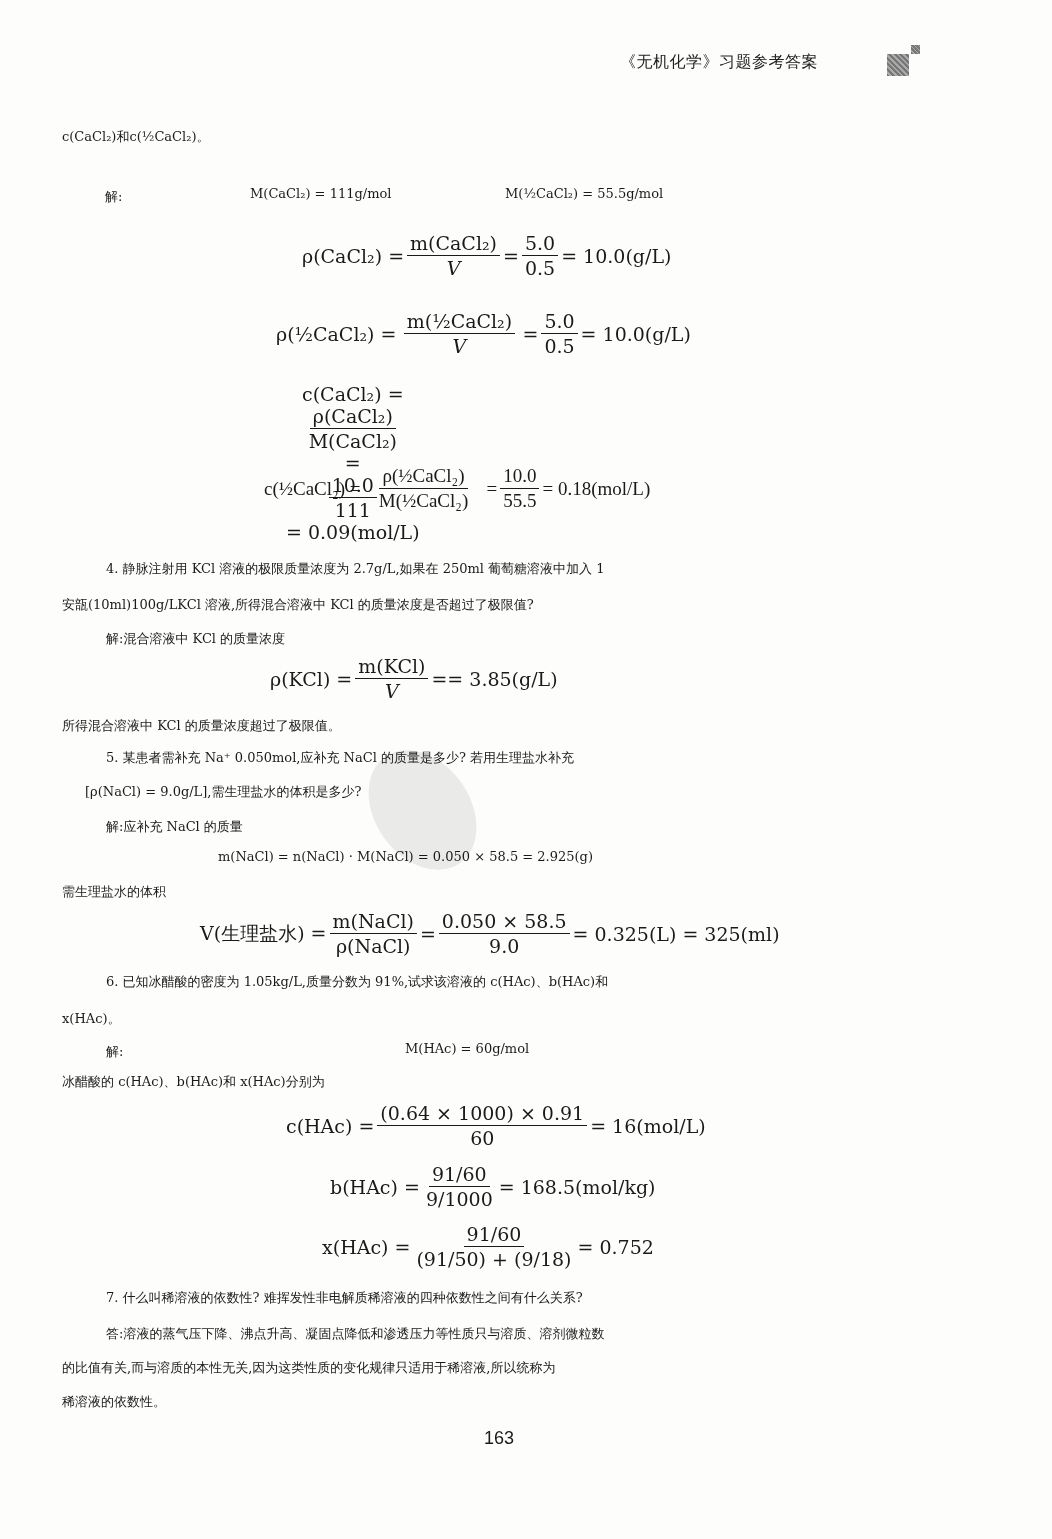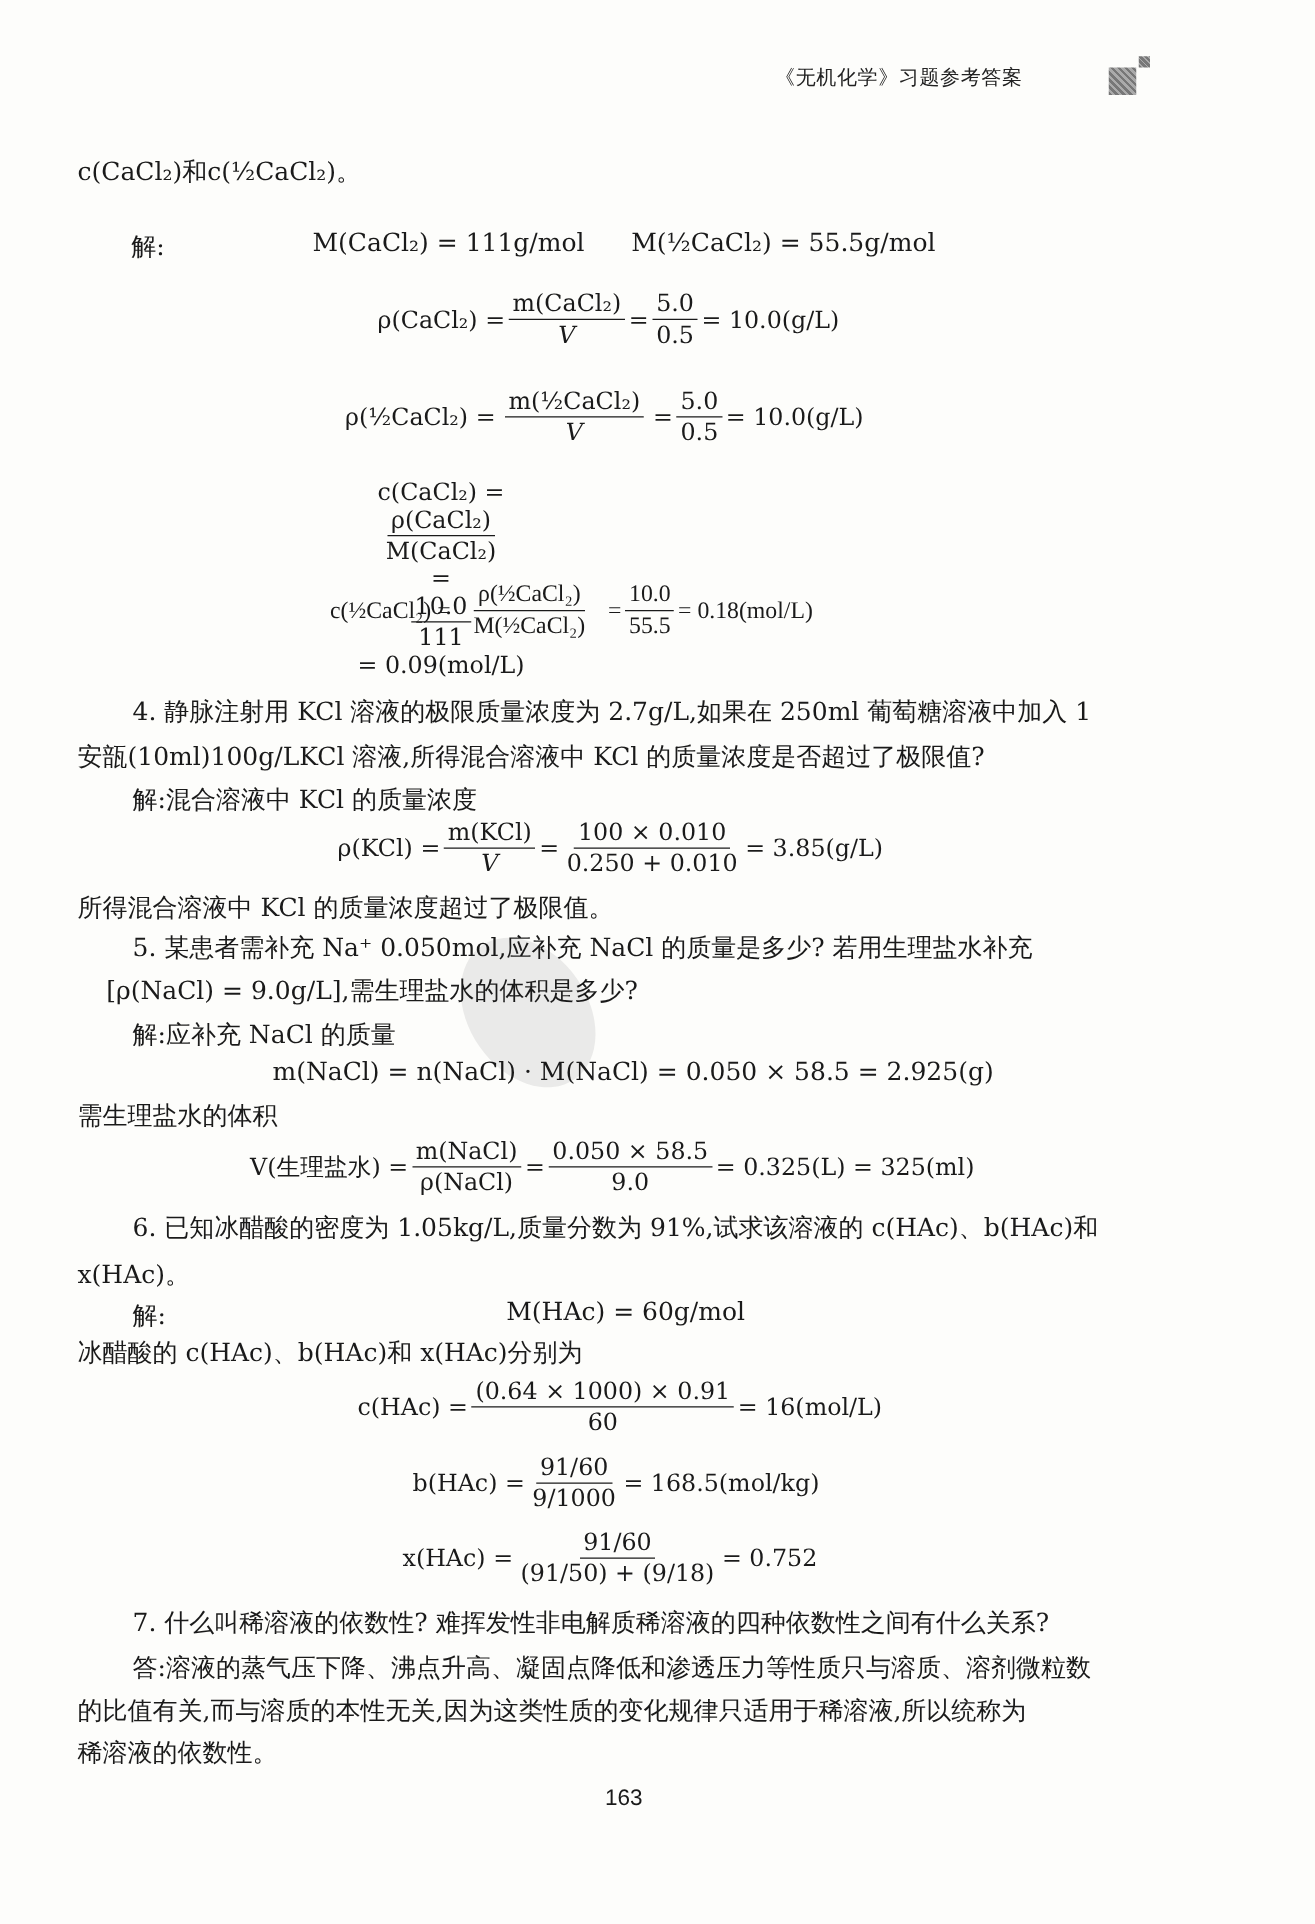--- a/index.html
+++ b/index.html
@@ -3,21 +3,21 @@
 <meta charset="utf-8">
 <style>
   html, body { margin:0; padding:0; }
   body {
     width:1052px; height:1539px; background:#fdfdfb; position:relative; overflow:hidden;
     font-family:"DejaVu Serif","Liberation Serif",serif; color:#1a1a1a;
   }
   .header { position:absolute; left:620px; top:52px; font-family:"DejaVu Sans","Liberation Sans",sans-serif; font-size:16px; color:#222; letter-spacing:0.5px; }
   .corner-big { position:absolute; left:887px; top:54px; width:22px; height:22px; background:repeating-linear-gradient(45deg,#777 0 2px,#aaa 2px 4px); }
   .corner-small { position:absolute; left:911px; top:45px; width:9px; height:9px; background:repeating-linear-gradient(45deg,#777 0 2px,#aaa 2px 3px); }
-  .line { position:absolute; font-size:20px; line-height:24px; white-space:nowrap; }
+  .line { position:absolute; font-size:13px; line-height:24px; white-space:nowrap; }
   .eq { position:absolute; font-size:19px; white-space:nowrap; display:flex; align-items:center; }
   .frac { display:inline-flex; flex-direction:column; align-items:center; vertical-align:middle; margin:0 3px; }
   .frac .num { border-bottom:1.2px solid #1a1a1a; padding:0 3px 1px; text-align:center; }
   .frac .den { padding:1px 3px 0; text-align:center; }
   .it { font-style:italic; }
   .pagenum { position:absolute; left:484px; top:1428px; font-family:"Liberation Sans",sans-serif; font-size:18px; }
   .watermark { position:absolute; left:375px; top:745px; width:95px; height:130px; border-radius:50%; background:rgba(180,180,180,0.25); transform:rotate(-35deg); }
 </style>
 </head>
 <body>
@@ -92,24 +92,20 @@
 <div class="line" style="left:106px;top:557px;">4. 静脉注射用 KCl 溶液的极限质量浓度为 2.7g/L,如果在 250ml 葡萄糖溶液中加入 1</div>
 <div class="line" style="left:62px;top:593px;">安瓿(10ml)100g/LKCl 溶液,所得混合溶液中 KCl 的质量浓度是否超过了极限值?</div>
 <div class="line" style="left:106px;top:627px;">解:混合溶液中 KCl 的质量浓度</div>
 <div class="eq" style="left:270px;top:655px;">
   <span>ρ(KCl) =</span>
   <span class="frac">
       <span class="num">m(KCl)</span>
       <span class="den it">V</span>
     </span>
   <span>=</span>
-  <span class="frac">
-      <span class="num">100 × 0.010</span>
-      <span class="den">0.250 + 0.010</span>
-    </span>
   <span>= 3.85(g/L)</span>
 </div>
 <div class="line" style="left:62px;top:714px;">所得混合溶液中 KCl 的质量浓度超过了极限值。</div>
 
 <div class="line" style="left:106px;top:746px;">5. 某患者需补充 Na⁺ 0.050mol,应补充 NaCl 的质量是多少? 若用生理盐水补充</div>
 <div class="line" style="left:62px;top:780px;margin-left:23px;">[ρ(NaCl) = 9.0g/L],需生理盐水的体积是多少?</div>
 <div class="line" style="left:106px;top:815px;">解:应补充 NaCl 的质量</div>
 <div class="line" style="left:218px;top:845px;">m(NaCl) = n(NaCl) · M(NaCl) = 0.050 × 58.5 = 2.925(g)</div>
 <div class="line" style="left:62px;top:880px;">需生理盐水的体积</div>
 <div class="eq" style="left:200px;top:910px;">

